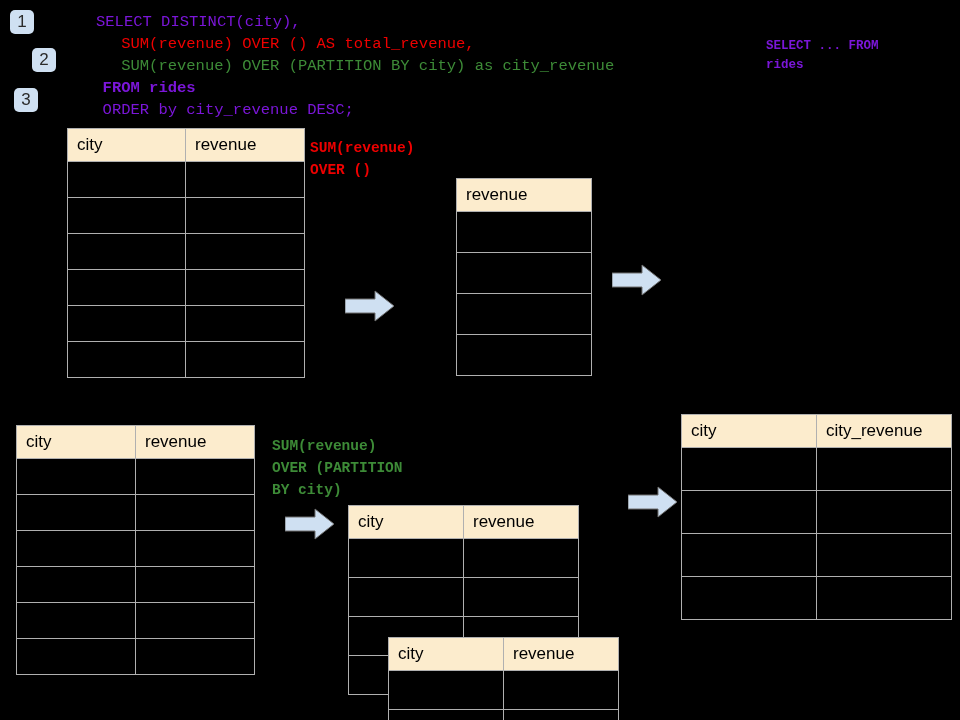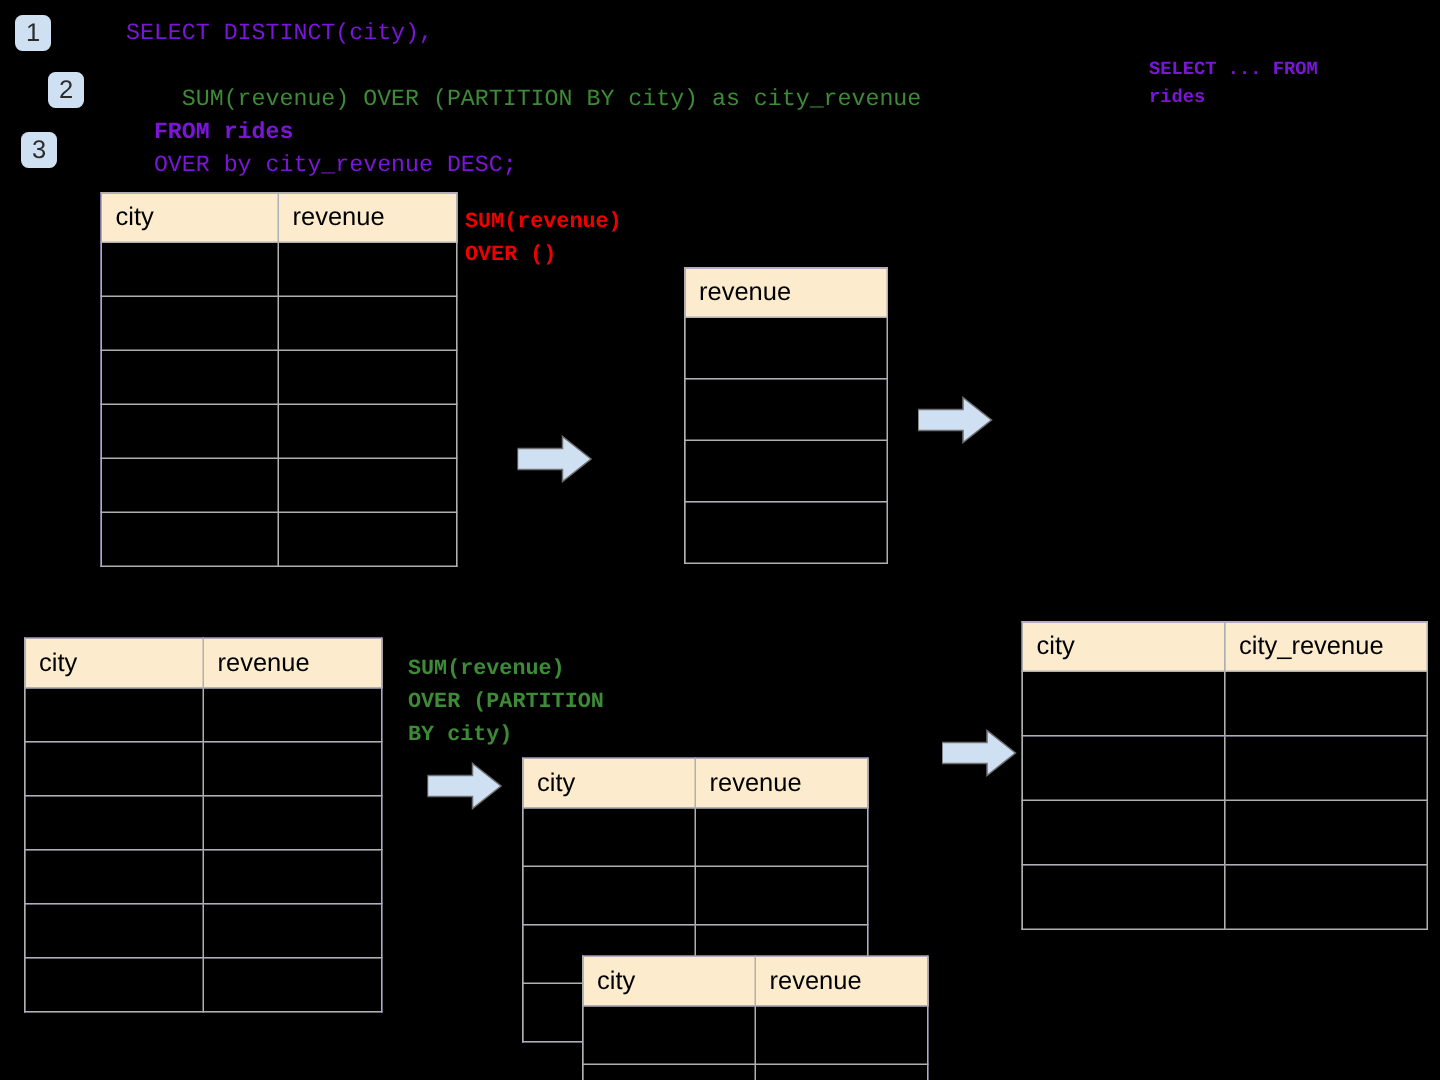--- a/index.html
+++ b/index.html
@@ -63,21 +63,21 @@
     font-weight: bold;
   }
   .annot.red   { color: #ee0000; }
   .annot.green { color: #3d8b37; }
 
   
   .tbl {
     position: absolute;
     border-collapse: collapse;
     table-layout: fixed;
-    background: #8b5cf6;
+    background: #f9a8d4;
     padding-left: 22px;
   }
   .tbl td {
     border: 1px solid #b0b0b0;
     background: #000000;
     padding: 0;
   }
   .tbl th {
     border: 1px solid #b0b0b0;
     background: #fceccd;
@@ -96,24 +96,25 @@
 </style>
 </head>
 <body>
 
 <div id="canvas">
 
   <div class="badge" style="left:10px; top:10px;">1</div>
   <div class="badge" style="left:32px; top:48px;">2</div>
   <div class="badge" style="left:14px; top:88px;">3</div>
 
-  <div class="code c-purple" style="left:84px; top:11px;">SELECT DISTINCT(city),</div>
+  <div class="code c-purple" style="left:96px; top:11px;">SELECT DISTINCT(city),</div>
+  <div class="code c-red" style="left:84px; top:33px;">    SUM(revenue) OVER () AS total_revenue,</div>
   <div class="code c-green" style="left:84px; top:55px;">    SUM(revenue) OVER (PARTITION BY city) as city_revenue</div>
   <div class="code c-purple" style="left:84px; top:77px;font-weight:bold;">  FROM rides</div>
-  <div class="code c-purple" style="left:84px; top:99px;">  OVER by city_revenue DESC;</div>
+  <div class="code c-purple" style="left:84px; top:99px;">  ORDER by city_revenue DESC;</div>
 
   <div class="sidenote" style="left:766px; top:37px;">SELECT ... FROM
 rides</div>
 
   <div class="annot red" style="left:310px; top:137px;">SUM(revenue)
 OVER ()</div>
 
   <div class="annot green" style="left:272px; top:435px;">SUM(revenue)
 OVER (PARTITION
 BY city)</div>

